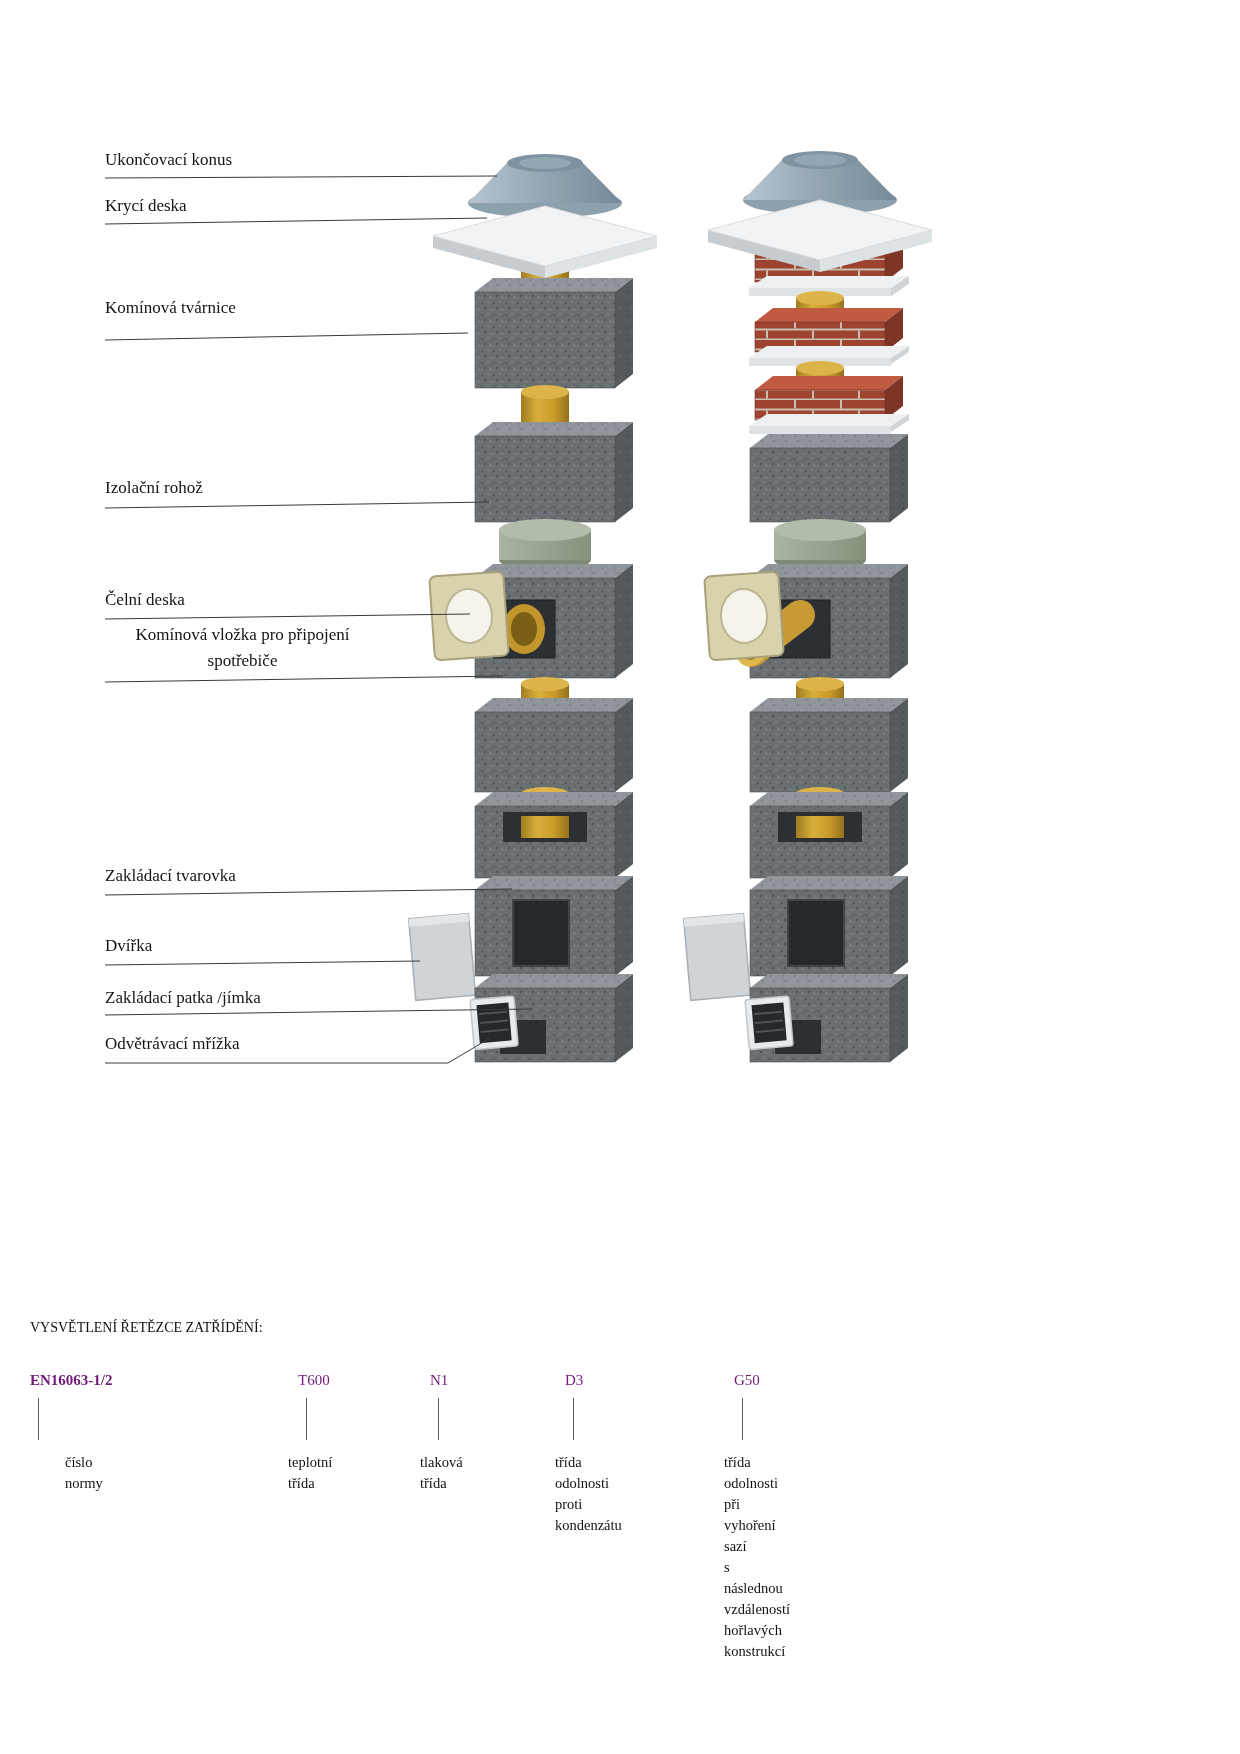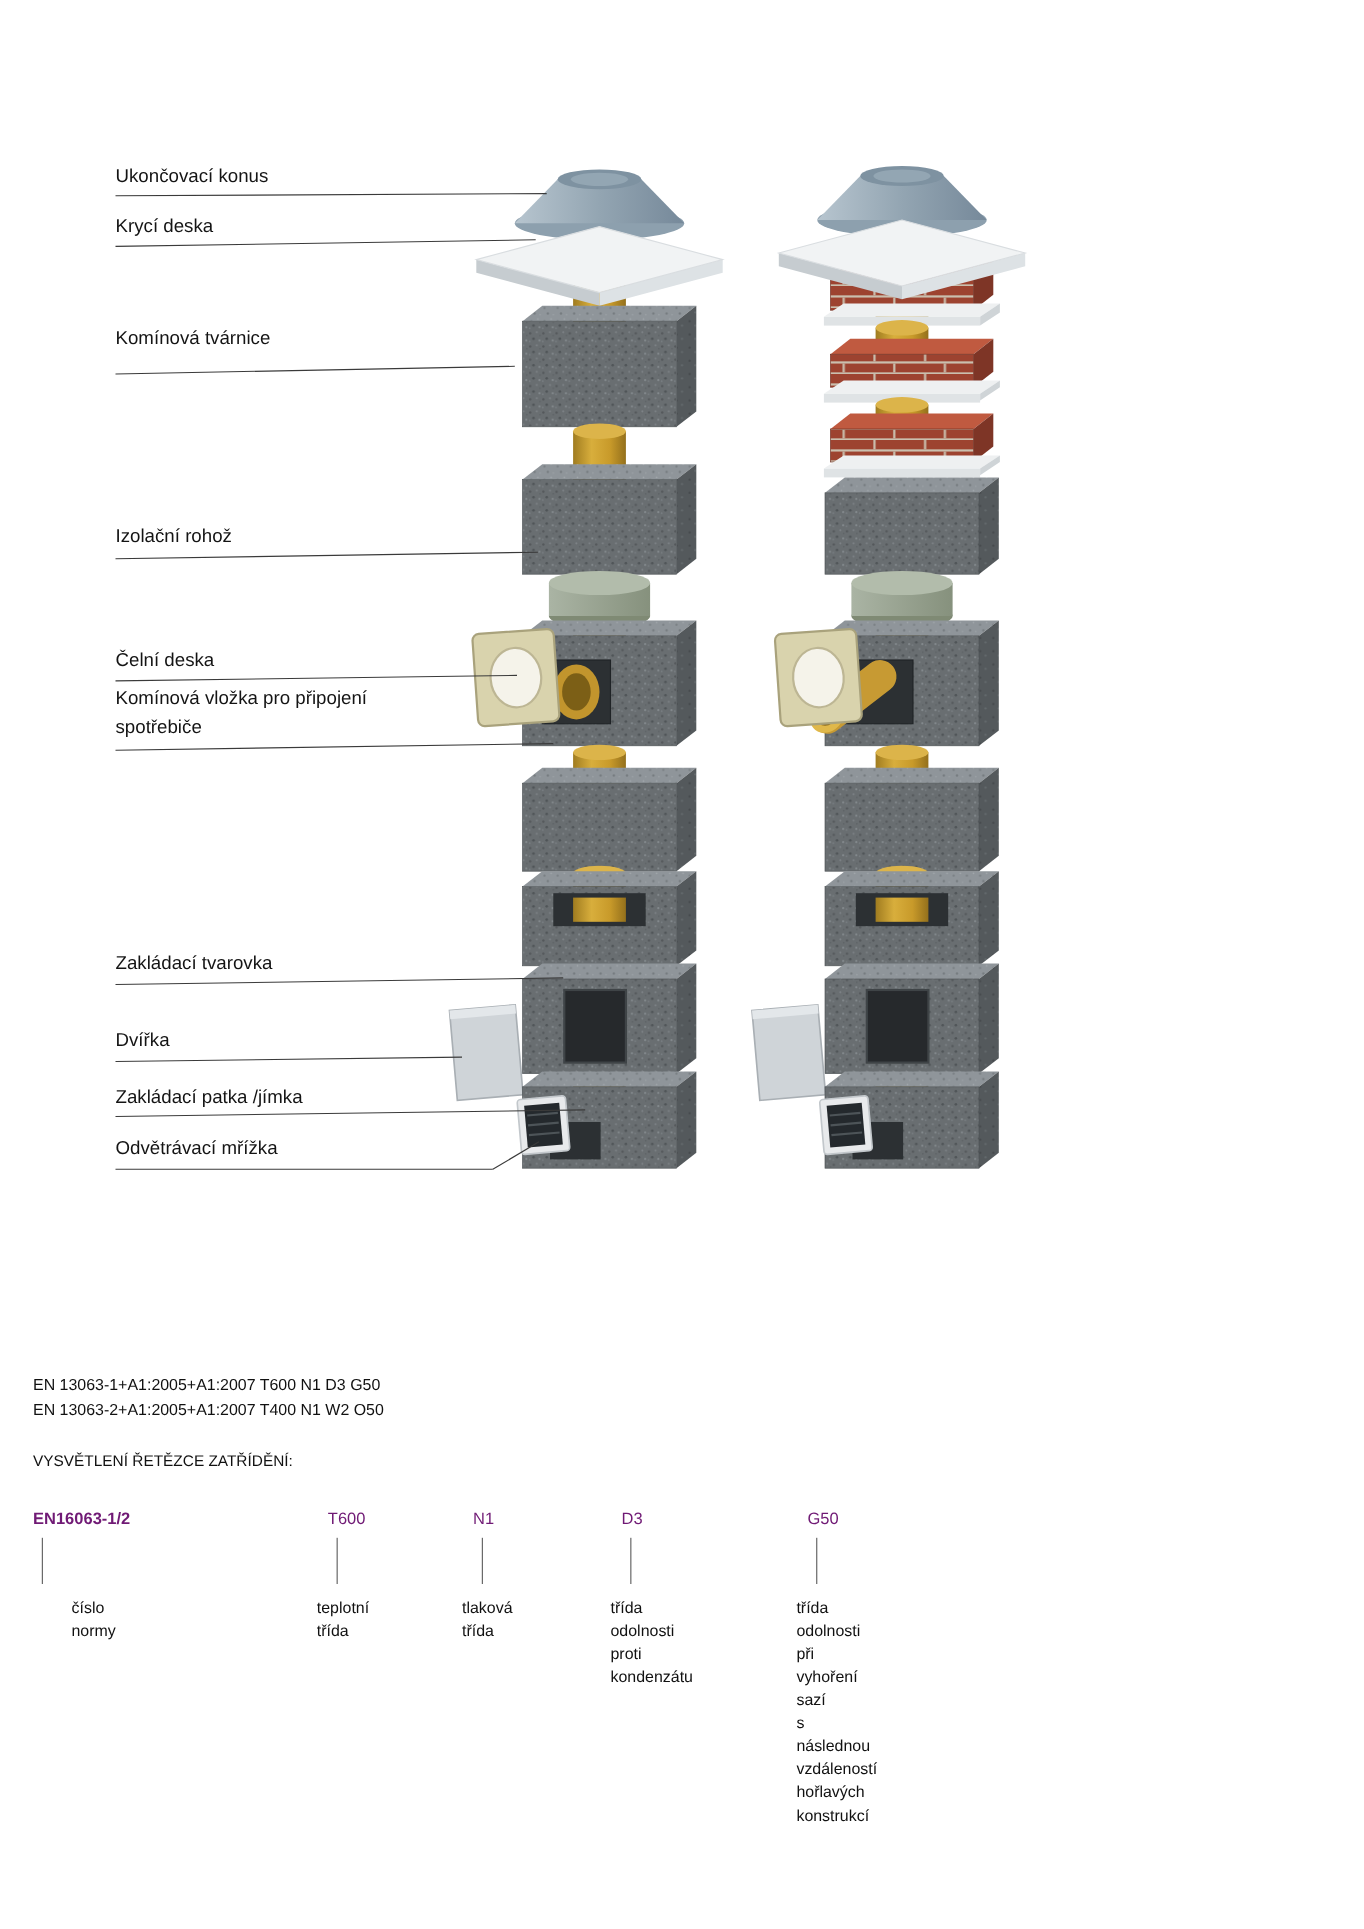--- a/index.html
+++ b/index.html
@@ -1,20 +1,20 @@
 <!DOCTYPE html>
 <html><head>
 <meta charset="utf-8">
 <style>
   html,body{margin:0;padding:0;background:#ffffff;}
   .page{position:relative;width:1240px;height:1754px;background:#ffffff;overflow:hidden;
-        font-family:Liberation Sans, sans-serif;color:#111;}
+        font-family:Liberation Serif, serif;color:#111;}
   svg{position:absolute;left:0;top:0;}
   .lbl{position:absolute;left:105px;font-size:17px;color:#141414;}
-  .lbl.wide{width:275px;line-height:1.5;}
+  .lbl.wide{width:275px;line-height:1.5;text-align:center;}
   .section-title{position:absolute;left:30px;top:1186px;font-size:23px;color:#1c1c1c;}
   .standards{position:absolute;left:30px;top:1250px;font-size:14.5px;line-height:1.5;color:#111;}
   .explain{position:absolute;left:30px;top:1320px;font-size:14px;color:#111;}
   .chain{position:absolute;left:30px;top:1372px;width:1185px;height:170px;}
   .col{position:absolute;top:0;}
   .col-1{left:0;} .col-2{left:268px;} .col-3{left:400px;} .col-4{left:535px;} .col-5{left:704px;}
   .code{font-size:15px;color:#701a75;}
   .code.bold{font-weight:bold;}
   .tick{position:absolute;top:26px;left:8px;width:1px;height:42px;background:#5a5a5a;}
   .meaning{position:absolute;top:80px;left:-10px;font-size:14.5px;line-height:1.45;
@@ -347,24 +347,20 @@
   <div class="lbl" style="top:298px">Komínová tvárnice</div>
   <div class="lbl" style="top:478px">Izolační rohož</div>
   <div class="lbl" style="top:590px">Čelní deska</div>
   <div class="lbl wide" style="top:622px">Komínová vložka pro připojení spotřebiče</div>
   <div class="lbl" style="top:866px">Zakládací tvarovka</div>
   <div class="lbl" style="top:936px">Dvířka</div>
   <div class="lbl" style="top:988px">Zakládací patka /jímka</div>
   <div class="lbl" style="top:1034px">Odvětrávací mřížka</div>
 
 
-  <div class="standards">
-    <div>EN 13063-1+A1:2005+A1:2007 T600 N1 D3 G50</div>
-    <div>EN 13063-2+A1:2005+A1:2007 T400 N1 W2 O50</div>
-  </div>
 
   <div class="explain">VYSVĚTLENÍ ŘETĚZCE ZATŘÍDĚNÍ:</div>
 
   <div class="chain">
     <div class="col col-1">
       <div class="code bold">EN16063-1/2</div>
       <div class="tick"></div>
       <div class="meaning">číslo normy</div>
     </div>
     <div class="col col-2">

